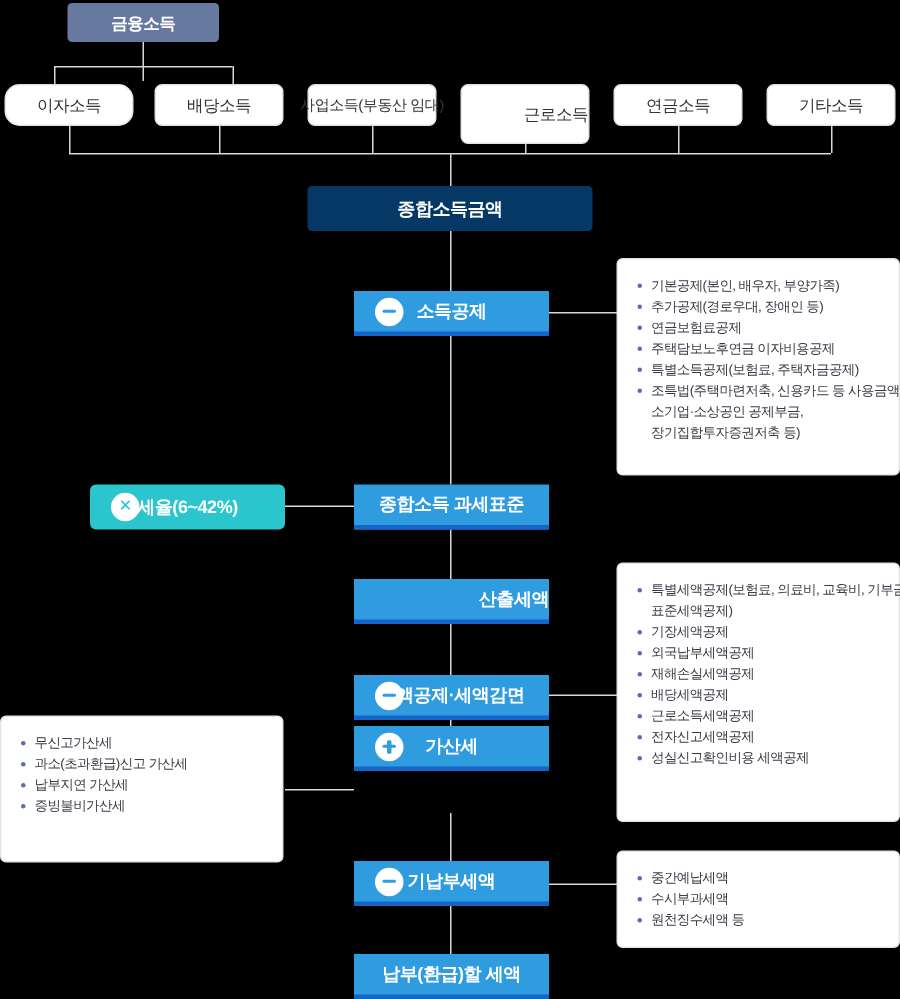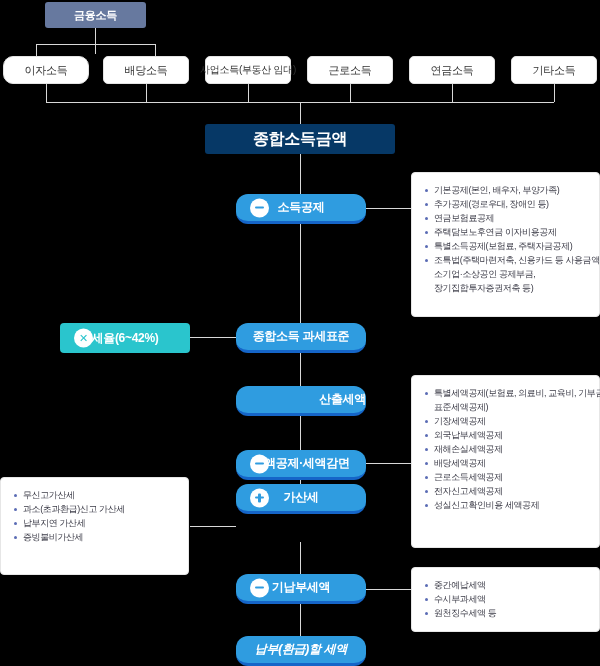--- a/index.html
+++ b/index.html
@@ -55,30 +55,30 @@
     border-radius: 5px;
     box-shadow: 0 1px 2px rgba(0,0,0,0.08);
   }
 
   
   .box-navy {
     background: #063866;
     color: #ffffff;
     font-weight: bold;
     border-radius: 3px;
-    font-size: 16px;
+    font-size: 12px;
   }
 
   
   .box-blue {
     background: #2f9ce0;
     color: #ffffff;
     font-weight: bold;
     font-size: 12px;
-    border-radius: 12px;
+    border-radius: 0;
     border-bottom: 3px solid #1565c8;
   }
 
   
   .box-teal {
     background: #2ac5cd;
     color: #ffffff;
     font-weight: bold;
     font-size: 12px;
     border-radius: 4px;
@@ -188,21 +188,21 @@
 
   <div class="box box-white" style="left:3px; top:56px; width:86px; height:28px;border-radius:10px;">
     <span>이자소득</span>
   </div>
   <div class="box box-white" style="left:103px; top:56px; width:86px; height:28px;">
     <span>배당소득</span>
   </div>
   <div class="box box-white" style="left:205px; top:56px; width:86px; height:28px; font-size:10px;">
     <span>사업소득(부동산 임대)</span>
   </div>
-  <div class="box box-white" style="left:307px; top:56px; width:86px; height:28px;">
+  <div class="box box-white" style="left:307px; top:56px; width:86px; height:40px;justify-content:flex-end;">
     <span>근로소득</span>
   </div>
   <div class="box box-white" style="left:409px; top:56px; width:86px; height:28px;">
     <span>연금소득</span>
   </div>
   <div class="box box-white" style="left:511px; top:56px; width:86px; height:28px;">
     <span>기타소득</span>
   </div>
 
   <div class="box box-navy" style="left:205px; top:124px; width:190px; height:30px;">
@@ -246,21 +246,21 @@
     <span>가산세</span>
   </div>
 
   <div class="box box-blue" style="left:236px; top:574px; width:130px; height:30px;">
     <span class="op">
         <i class="op-minus"></i>
       </span>
     <span>기납부세액</span>
   </div>
 
-  <div class="box box-blue" style="left:236px; top:636px; width:130px; height:30px;font-style:italic;">
+  <div class="box box-blue" style="left:236px; top:636px; width:130px; height:30px;">
     <span>납부(환급)할 세액</span>
   </div>
 
   <div class="note" style="left:411px; top:172px; width:189px; height:145px;">
     <ul>
       <li class="bullet">기본공제(본인, 배우자, 부양가족)</li>
       <li class="bullet">추가공제(경로우대, 장애인 등)</li>
       <li class="bullet">연금보험료공제</li>
       <li class="bullet">주택담보노후연금 이자비용공제</li>
       <li class="bullet">특별소득공제(보험료, 주택자금공제)</li>

